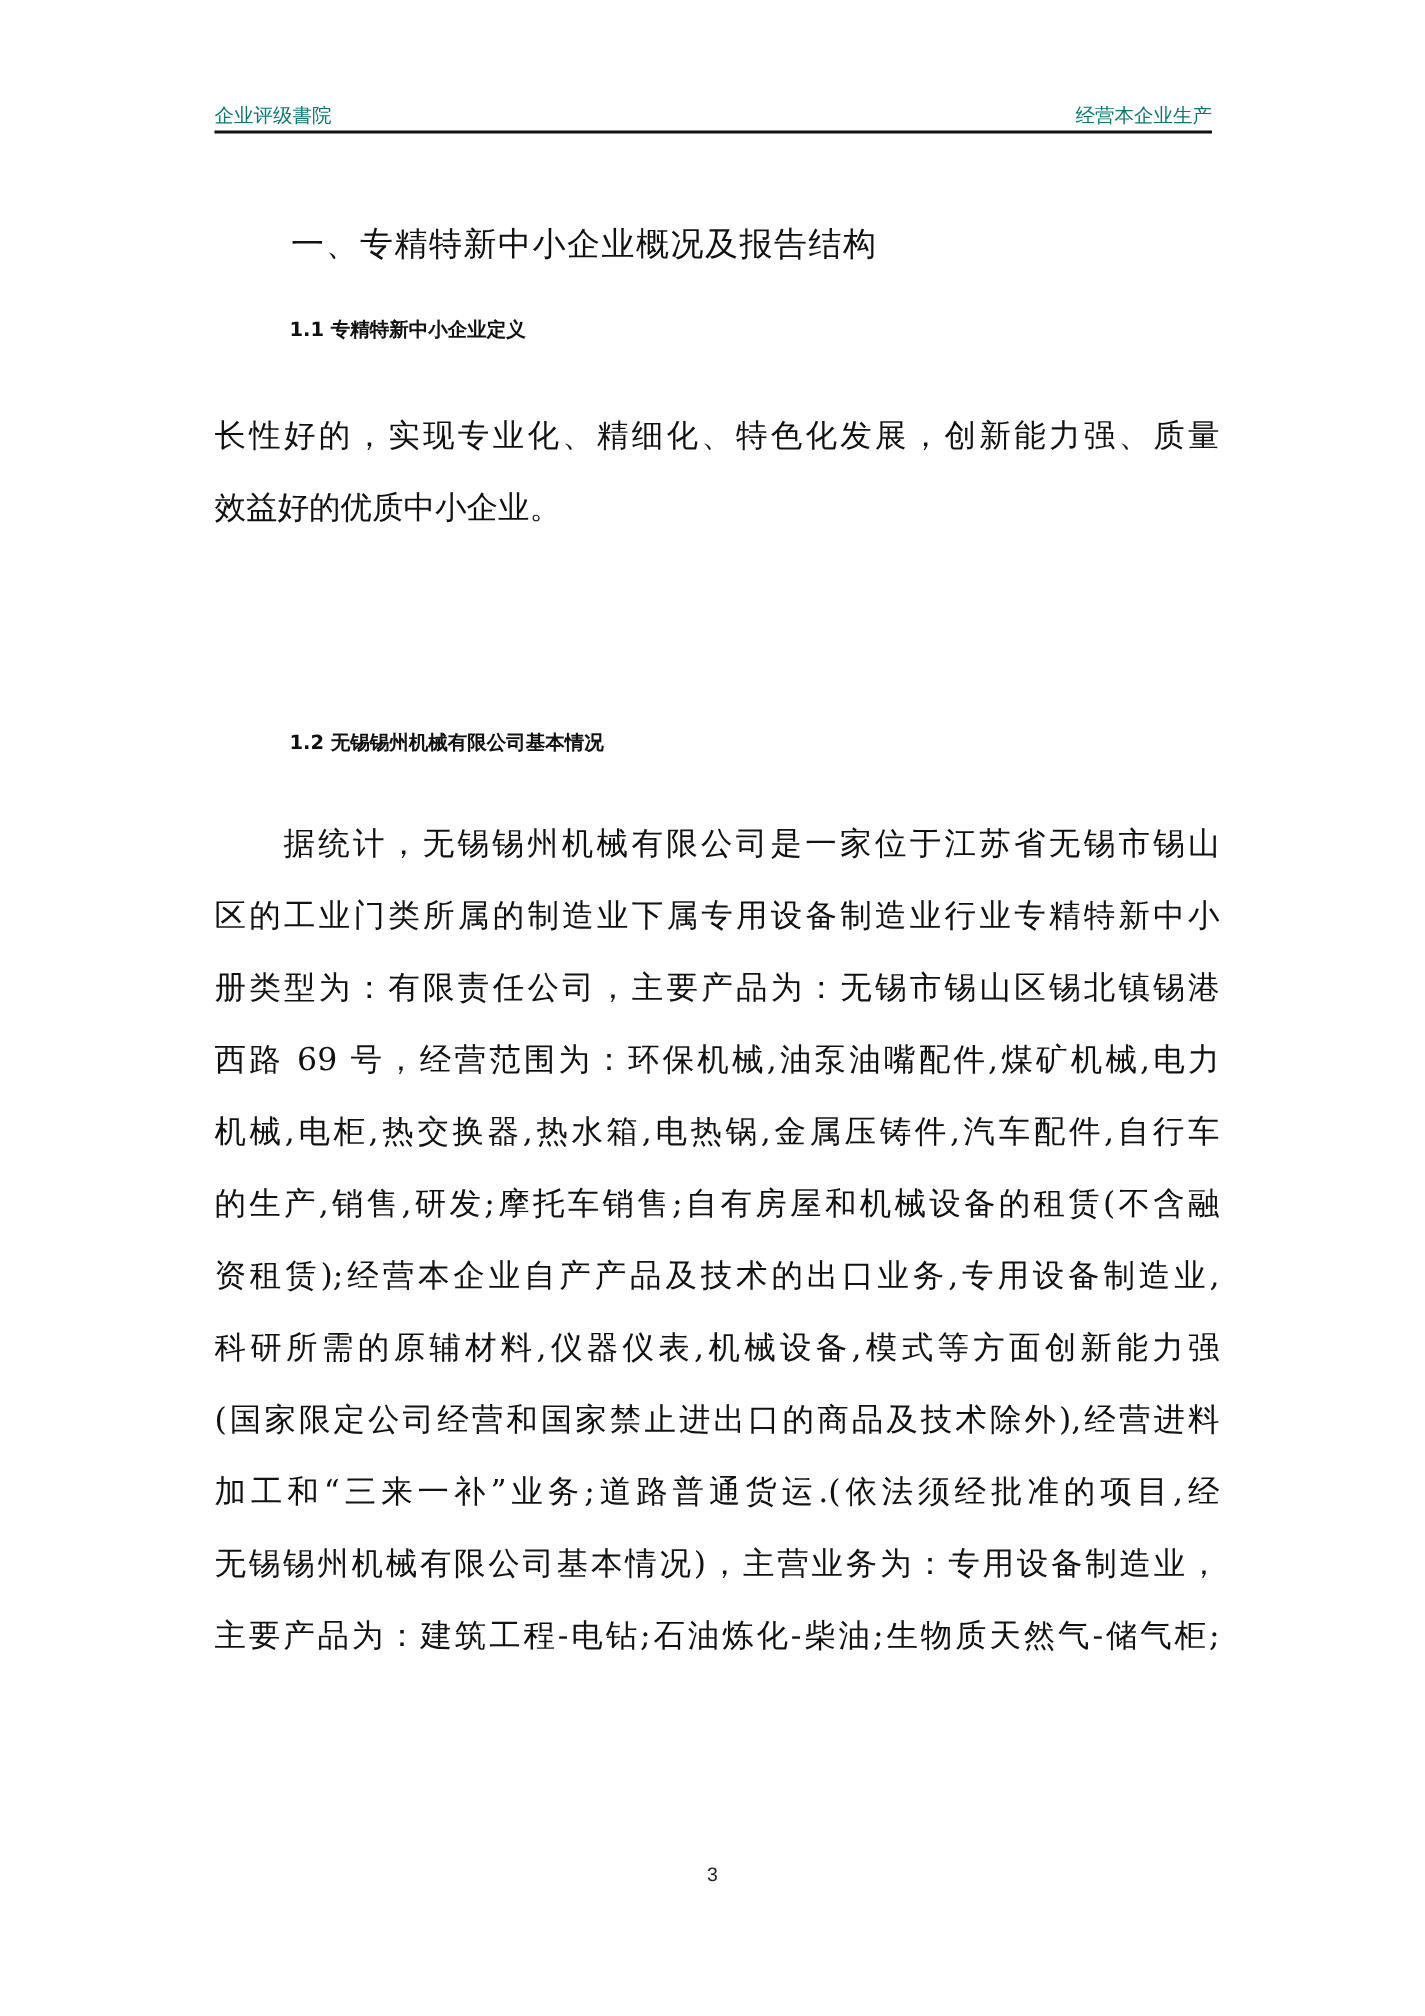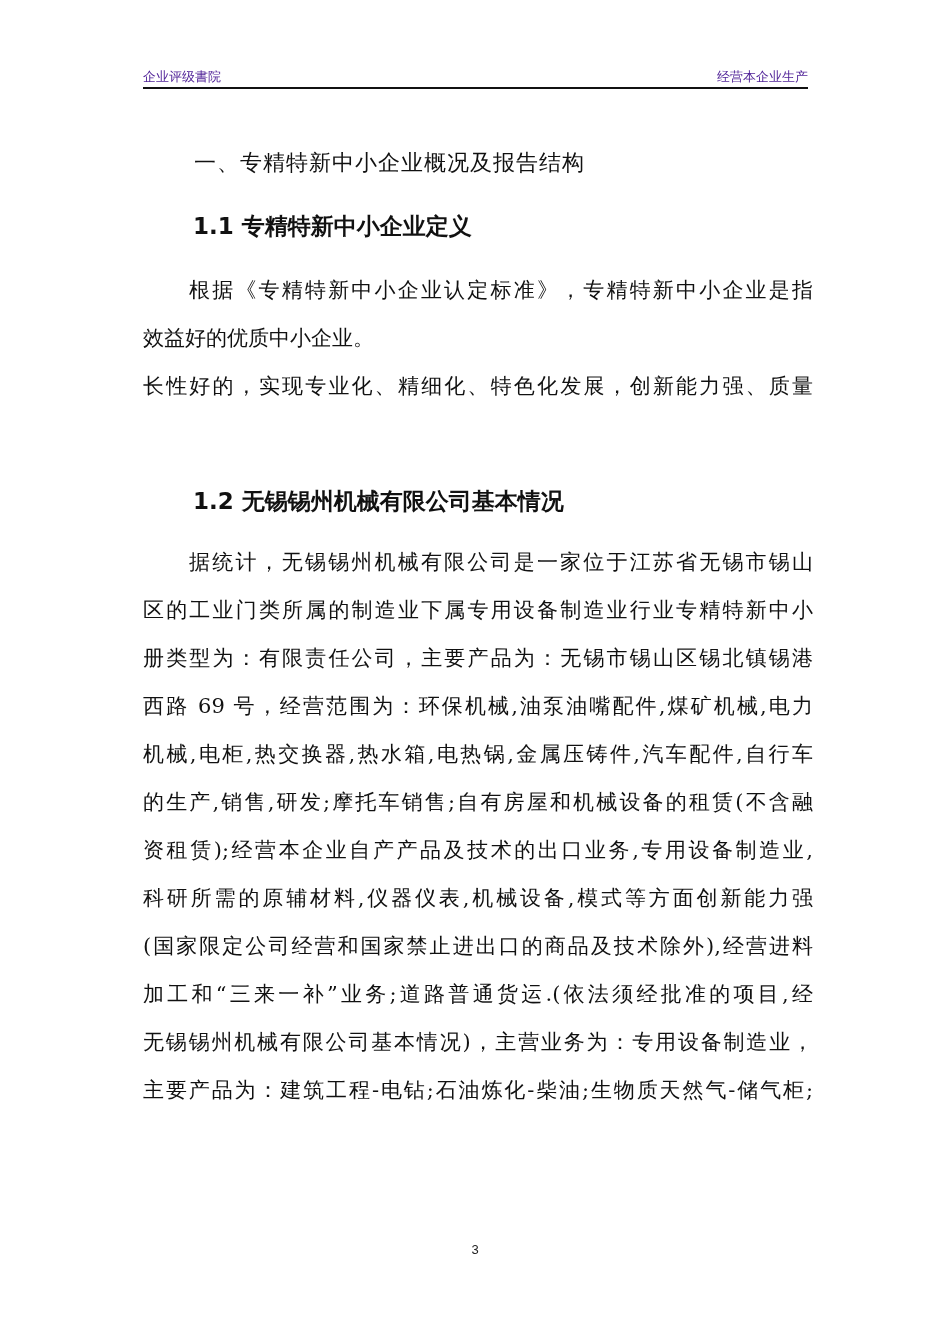--- a/index.html
+++ b/index.html
@@ -1,25 +1,25 @@
 <!DOCTYPE html>
 <html><head>
 <meta charset="utf-8">
 <style>
   html, body { margin: 0; padding: 0; background: #ffffff; }
   body { width: 950px; height: 1344px; position: relative; overflow: hidden;
          font-family: "DejaVu Serif", "Liberation Serif", serif; color: #111; }
   .header { position: absolute; left: 143px; top: 66px; width: 665px; height: 22px;
-            font-family: Liberation Sans, sans-serif; font-size: 13px; color: #4c1d95; }
+            font-family: Liberation Sans, sans-serif; font-size: 13px; color: #0f766e; }
   .header .left { position: absolute; left: 0; top: 2px; }
   .header .right { position: absolute; right: 0; top: 2px; }
   .header-rule { position: absolute; left: 143px; top: 87px; width: 665px; height: 2px; background: #111; }
   .h1 { position: absolute; left: 194px; top: 148px; font-size: 22px; font-weight: normal; letter-spacing: 1px;
         font-family: "DejaVu Sans", "Liberation Sans", sans-serif; }
-  .h2 { position: absolute; left: 193px; font-size: 23px; font-weight: bold;
+  .h2 { position: absolute; left: 193px; font-size: 13px; font-weight: bold;
         font-family: "DejaVu Sans", "Liberation Sans", sans-serif; }
   .para { position: absolute; left: 143px; width: 670px; font-size: 21px; line-height: 48px; }
   .line { white-space: nowrap; height: 48px; text-align-last: justify; text-align: justify; display: block; }
   .line.last { text-align-last: left; }
   .line.indent { padding-left: 46px; }
   .page-num { position: absolute; left: 0; width: 950px; top: 1242px; text-align: center;
               font-family: "Liberation Sans", sans-serif; font-size: 13px; color: #222; }
 </style>
 </head>
 <body>
@@ -28,23 +28,22 @@
   <span class="left">企业评级書院</span>
   <span class="right">经营本企业生产</span>
 </div>
 <div class="header-rule"></div>
 
 <div class="h1">一、专精特新中小企业概况及报告结构</div>
 
 <div class="h2" style="top:211px;">1.1 专精特新中小企业定义</div>
 
 <div class="para" style="top:266px;">
-  <span class="line indent">根据《专精特新中小企业认定标准》，专精特新中小企业是指</span>
+  <span class="line">长性好的，实现专业化、精细化、特色化发展，创新能力强、质量</span>
   <span class="line last">效益好的优质中小企业。</span>
-  <span class="line">长性好的，实现专业化、精细化、特色化发展，创新能力强、质量</span>
 </div>
 
 <div class="h2" style="top:486px;">1.2 无锡锡州机械有限公司基本情况</div>
 
 <div class="para" style="top:538px;">
   <span class="line indent">据统计，无锡锡州机械有限公司是一家位于江苏省无锡市锡山</span>
   <span class="line">区的工业门类所属的制造业下属专用设备制造业行业专精特新中小</span>
   <span class="line">册类型为：有限责任公司，主要产品为：无锡市锡山区锡北镇锡港</span>
   <span class="line">西路 69 号，经营范围为：环保机械,油泵油嘴配件,煤矿机械,电力</span>
   <span class="line">机械,电柜,热交换器,热水箱,电热锅,金属压铸件,汽车配件,自行车</span>

